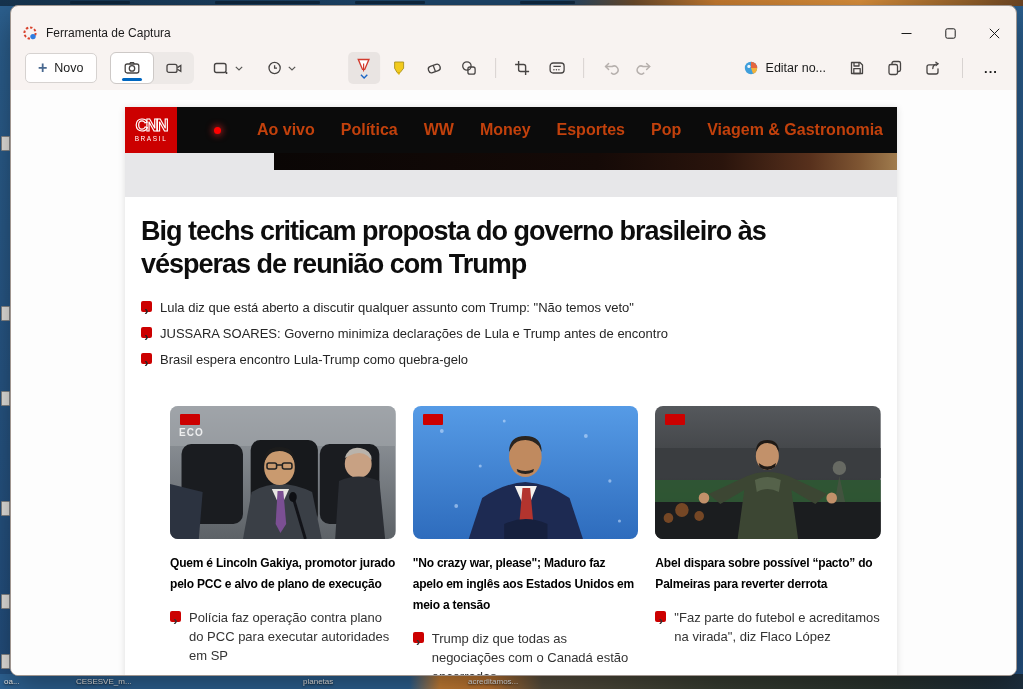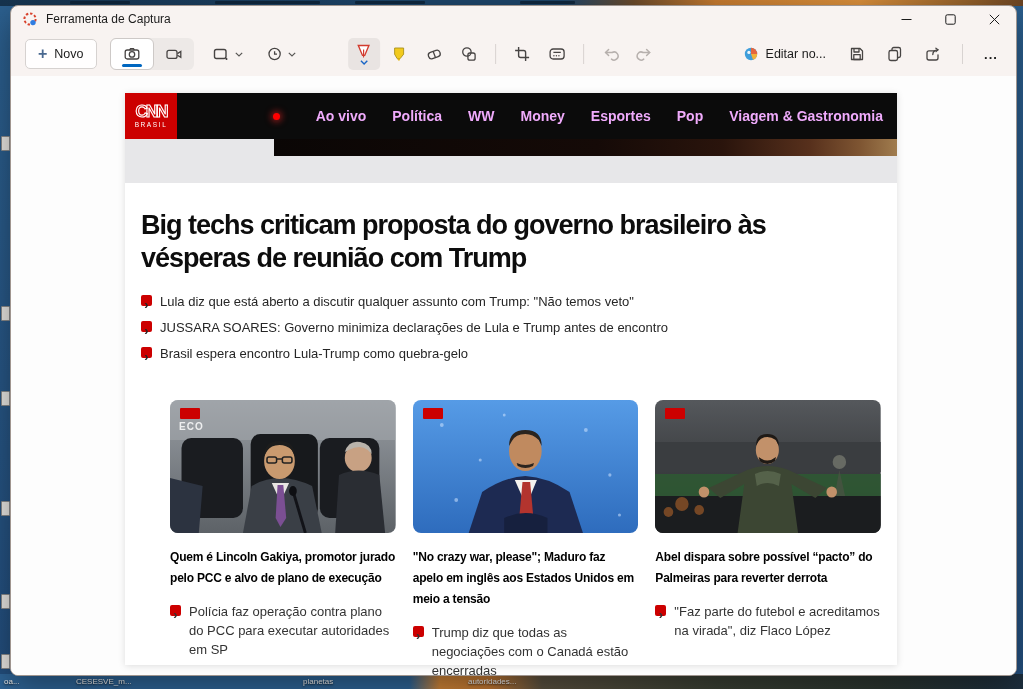--- a/index.html
+++ b/index.html
@@ -13,21 +13,21 @@
   .desktop-top i{position:absolute;top:1px;height:3px;background:#0d2134;opacity:.8;border-radius:1px;}
   .desktop-bottom{position:absolute;left:0;top:674px;width:100%;height:15px;
     background:linear-gradient(90deg,#2e6496 0%,#2e6496 40%,#cf8437 43%,#c07632 48%,#5a5140 53%,#3a4034 70%,#2c3630 86%,#1d2f3f 100%);text-decoration:underline;}
   .desktop-bottom .dlabel{position:absolute;top:3px;font-size:8px;color:#f2f2f2;text-shadow:0 1px 2px rgba(0,0,0,.8);white-space:nowrap;}
   .desktop-left{position:absolute;left:0;top:6px;width:10px;height:668px;background:linear-gradient(180deg,#2c608f,#234e7d);}
   .desktop-left i{position:absolute;left:1px;width:7px;background:#e8e6e2;border:1px solid #8a8a8a;border-radius:1px;}
 
   
   .win{position:absolute;left:10px;top:5px;width:1005px;height:669px;border-radius:8px;
     background:#f8f3f1;border:1px solid #9f958f;box-shadow:0 12px 34px rgba(0,0,0,.38);overflow:hidden;}
-  .titlebar{height:26px;display:flex;align-items:center;}
+  .titlebar{height:26px;display:flex;align-items:center;margin-top:14px;}
   .title-left{display:flex;align-items:center;gap:8px;padding-left:11px;flex:1;}
   .title-text{font-size:12px;color:#1b1b1b;}
   .caption-btns{display:flex;height:100%;}
   .cap-btn{width:44px;height:100%;display:flex;align-items:center;justify-content:center;}
   .cap-btn svg{display:block;}
 
   .toolbar{height:44px;position:relative;display:flex;align-items:center;}
   .tb-left{display:flex;align-items:center;gap:13px;padding-left:14px;}
   .btn-novo{display:flex;align-items:center;gap:7px;height:28px;padding:0 12px;background:#fffefe;
     border:1px solid #d6d2d0;border-radius:5px;font-size:12.5px;color:#1b1b1b;}
@@ -51,30 +51,30 @@
   .canvas{position:relative;width:100%;height:599px;background:#fdfdfd;}
   .capture{position:absolute;left:114px;top:17px;width:772px;height:572px;background:#fff;
     box-shadow:0 1px 7px rgba(0,0,0,.13);}
 
   
   .cnn-header{display:flex;height:46px;background:#0b0b0b;}
   .cnn-logo{width:52px;height:46px;background:#c00;display:flex;flex-direction:column;align-items:center;justify-content:center;}
   .cnn-logo .brand{font-size:17px;font-weight:bold;color:#c00;-webkit-text-stroke:1.1px #fff;letter-spacing:-2px;line-height:16px;}
   .cnn-logo .region{font-size:6.5px;color:#fff;letter-spacing:1.6px;margin-top:1px;}
   .cnn-nav{flex:1;display:flex;align-items:center;justify-content:flex-end;gap:26px;padding-right:14px;}
-  .cnn-nav span{font-size:14px;font-weight:bold;color:#f0abfc;white-space:nowrap;gap:36px;}
+  .cnn-nav span{font-size:16px;font-weight:bold;color:#c2410c;white-space:nowrap;gap:36px;}
   .live{display:flex;align-items:center;gap:6px;}
   .live-dot{width:7px;height:7px;border-radius:50%;background:#f00;box-shadow:0 0 6px 2px rgba(255,40,40,.5);}
 
   .pageband{position:relative;height:44px;background:#e7e7e9;}
   .video-strip{position:absolute;left:149px;right:0;top:0;height:17px;
     background:linear-gradient(90deg,#0a0605 0%,#150a07 52%,#2a140c 72%,#57301c 86%,#7e5532 94%,#a07c4e 100%);}
 
   .page-main{padding:0 16px;}
-  .headline{margin-top:26px;font-size:27px;font-weight:bold;letter-spacing:-1px;line-height:33px;color:#0d0d0d;max-width:756px;}
+  .headline{margin-top:18px;font-size:27px;font-weight:bold;letter-spacing:-1px;line-height:33px;color:#0d0d0d;max-width:756px;}
   .stories{margin-top:17px;}
   .story{display:flex;align-items:flex-start;gap:8px;margin-bottom:7px;}
   .rsq{flex:0 0 auto;width:11px;height:11px;margin-top:3px;background:#c00;border-radius:2px;color:#fff;
     font-size:9px;font-weight:bold;line-height:11px;text-align:center;}
   .story span{font-size:13px;line-height:19px;color:#262626;}
 
   .cards{display:flex;gap:17px;margin-top:37px;margin-left:29px;}
   .card{flex:1;min-width:0;}
   .card-img{position:relative;height:133px;border-radius:8px;overflow:hidden;}
   .card-img svg{display:block;width:100%;height:100%;}
@@ -103,21 +103,21 @@
         <i style="top:300px;height:13px"></i>
       <i style="top:385px;height:13px"></i>
         <i style="top:495px;height:13px"></i>
       <i style="top:588px;height:13px"></i>
         <i style="top:648px;height:13px"></i>
     </div>
     <div class="desktop-bottom">
       <span class="dlabel" style="left:4px">oa...</span>
       <span class="dlabel" style="left:76px">CESESVE_m...</span>
       <span class="dlabel" style="left:303px">planetas</span>
-      <span class="dlabel" style="left:468px">autoridades...</span>
+      <span class="dlabel" style="left:468px">acreditamos...</span>
     </div>
   </div>
 
   <div class="win">
 
     <div class="titlebar">
       <div class="title-left">
         <svg class="ico" width="16" height="16" viewBox="0 0 16 16">
           <g stroke="#d8442e" stroke-width="2" fill="none" stroke-dasharray="2.4 1.9">
             <circle cx="8" cy="8" r="5.6"></circle>

